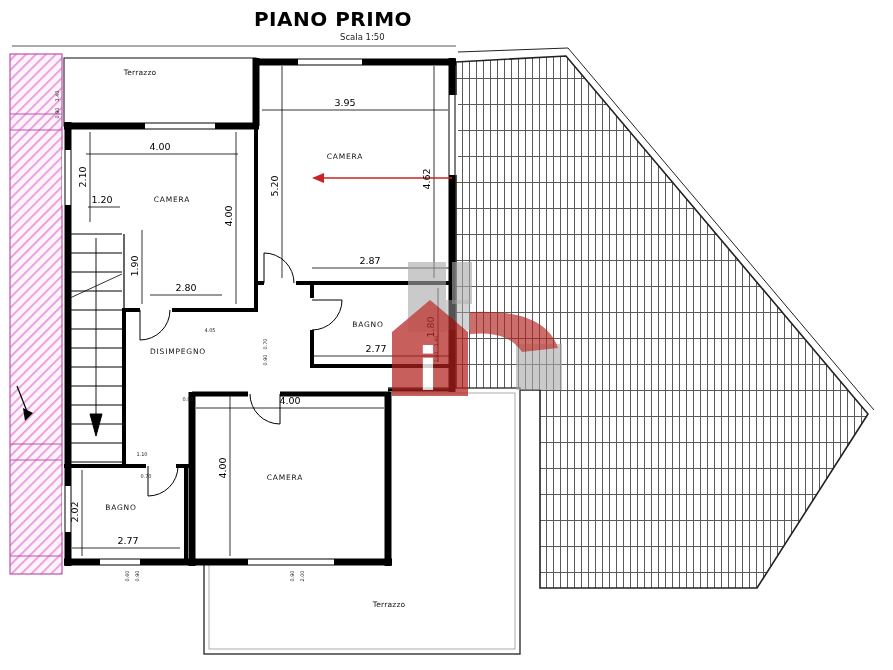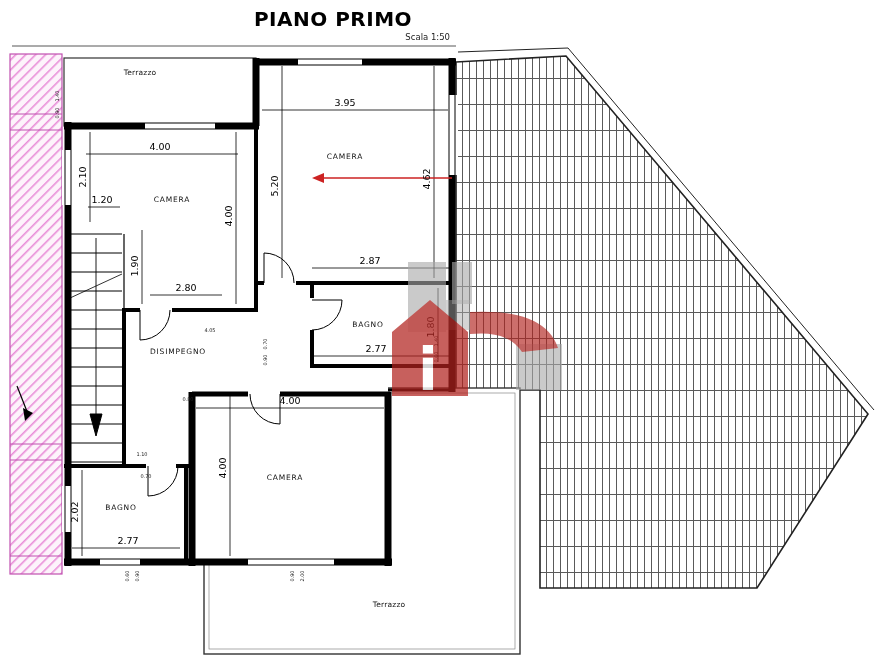--- a/index.html
+++ b/index.html
@@ -1,21 +1,21 @@
 <!DOCTYPE html>
 <html><head>
 <meta charset="utf-8">
 <style>
   html,body{margin:0;padding:0;}
   body{width:893px;height:670px;background:#ffffff;position:relative;
        font-family:"DejaVu Sans", sans-serif;overflow:hidden;}
   .canvas{position:absolute;inset:0;}
   .plan-title{position:absolute;left:233px;top:7px;width:200px;text-align:center;
       font-size:20px;font-weight:bold;letter-spacing:.5px;color:#000;}
-  .plan-scale{position:absolute;left:340px;top:32px;width:110px;text-align:right;
+  .plan-scale{position:absolute;left:340px;top:32px;width:110px;text-align:left;
       font-size:8.5px;color:#222;}
   svg{position:absolute;left:0;top:0;}
   text{font-family:"DejaVu Sans", sans-serif;}
   .room{font-size:7.5px;letter-spacing:.8px;fill:#111;text-anchor:middle;}
   .terr{font-size:7.5px;letter-spacing:.2px;fill:#111;text-anchor:middle;}
   .dim{font-size:9.5px;fill:#000;text-anchor:middle;}
   .tiny{font-size:5px;fill:#222;text-anchor:middle;}
   .wm-i{font-size:58px;font-weight:bold;fill:#ffffff;text-anchor:middle;}
 </style>
 </head>

